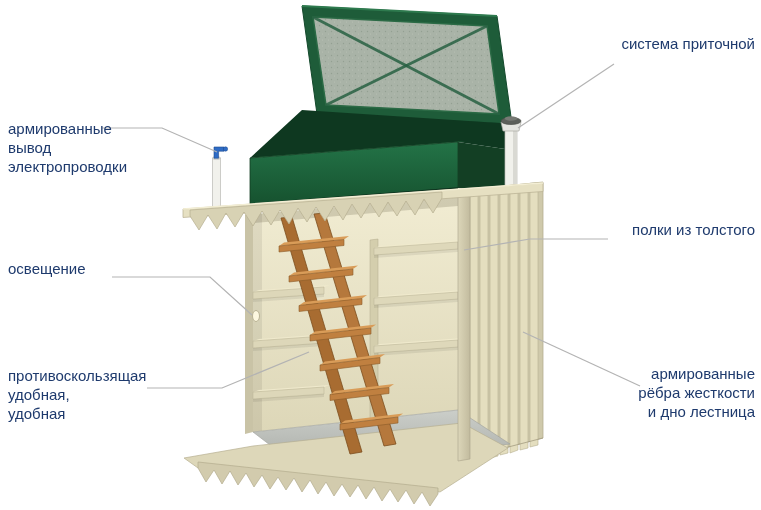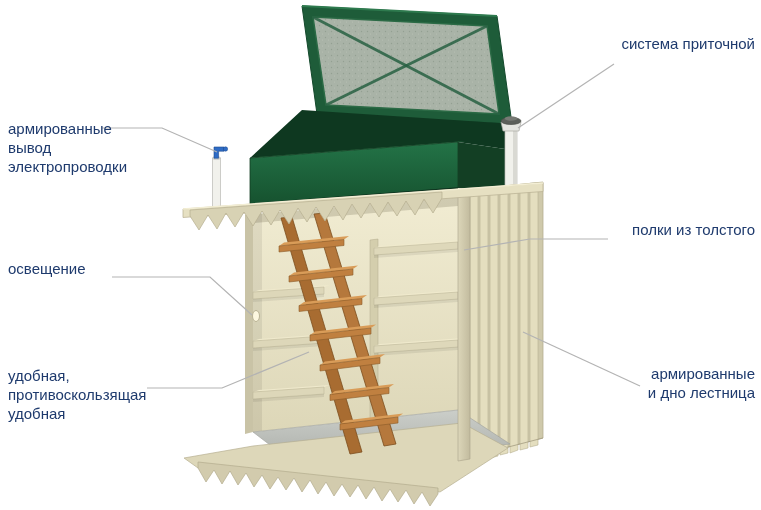--- a/index.html
+++ b/index.html
@@ -182,31 +182,32 @@
     <span>армированные</span>
     <span>вывод</span>
     <span>электропроводки</span>
   </div>
 
   <div class="label" style="left:8px;top:259px">
     <span>освещение</span>
   </div>
 
   <div class="label" style="left:8px;top:366px">
+    <span>противоскользящая</span>
     <span>удобная,</span>
-    <span>противоскользящая</span>
     <span>удобная</span>
   </div>
 
   <div class="label r" style="right:6px;top:34px">
     <span>система приточной</span>
   </div>
 
   <div class="label r" style="right:6px;top:220px">
     <span>полки из толстого</span>
   </div>
 
   <div class="label r" style="right:6px;top:364px">
     <span>армированные</span>
+    <span>рёбра жесткости</span>
     <span>и дно лестница</span>
   </div>
 
 </div>
 
 </body></html>

